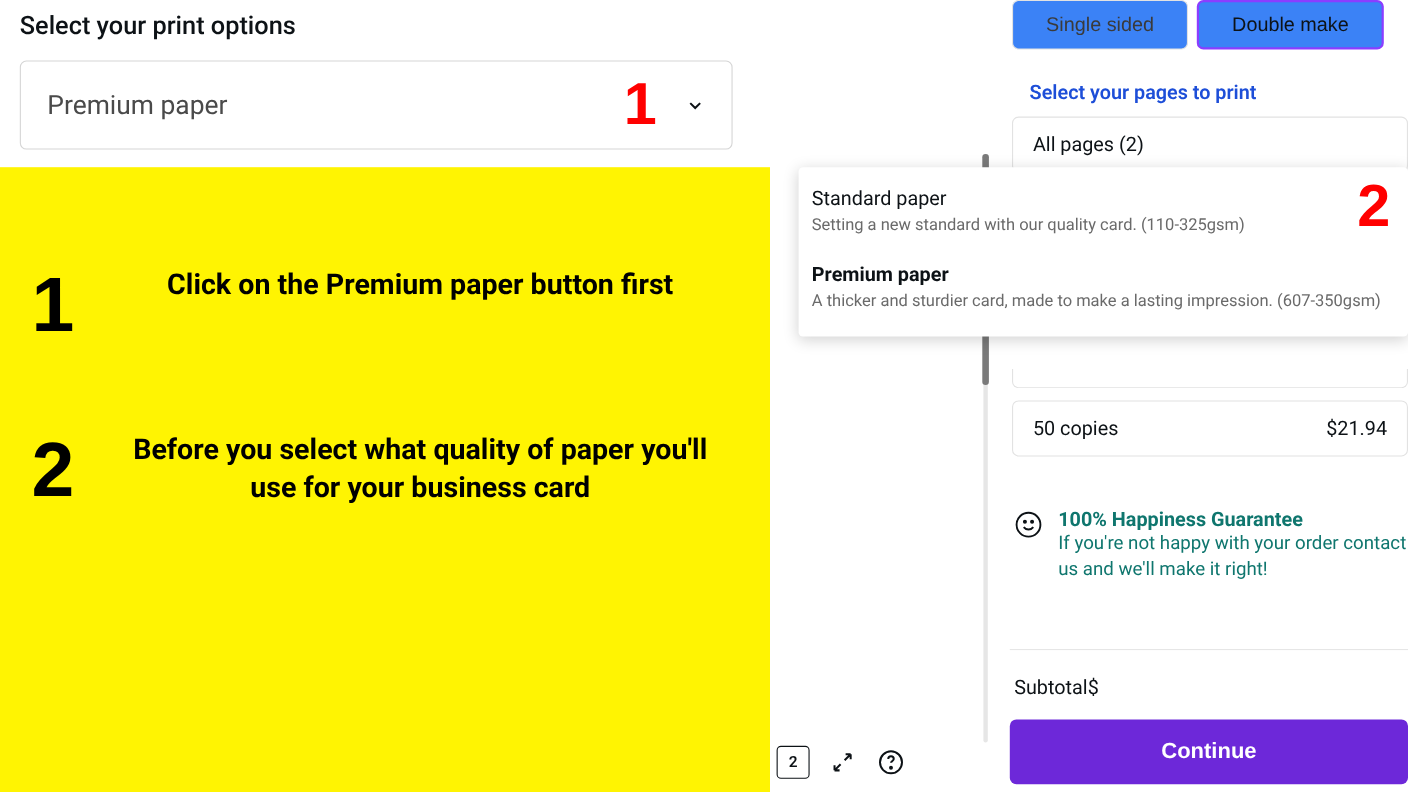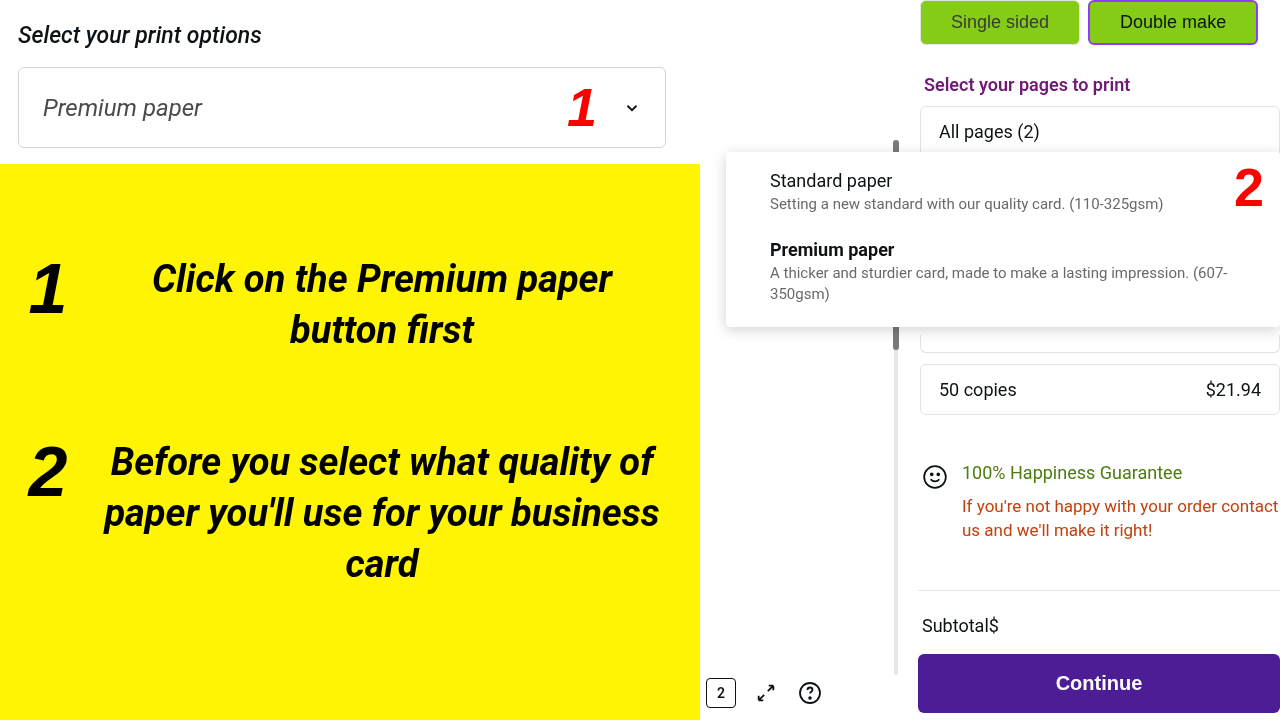--- a/index.html
+++ b/index.html
@@ -1,72 +1,72 @@
 <!DOCTYPE html>
 <html><head>
 <meta charset="utf-8">
 <style>
 * { box-sizing: border-box; margin: 0; padding: 0; }
 body { font-family: -apple-system, BlinkMacSystemFont, "Segoe UI", Roboto, sans-serif; width: 1280px; height: 720px; background: #fff; color: #0d1216; overflow: hidden; position: relative; }
 
-.left-panel { position: absolute; left: 0; top: 12px; width: 700px; height: 576px; font-style: italic; }
+.left-panel { position: absolute; left: 0; top: 0; width: 700px; height: 576px; }
 .right-panel { position: absolute; left: 700px; top: 0; width: 580px; height: 720px; background: #fff; }
 
 
 .top-section { padding: 10px 18px 0; }
 .select-label { font-size: 23px; font-weight: 500; color: #0d1216; margin-bottom: 18px; }
 .dropdown { border: 1px solid #d5d5d5; border-radius: 6px; padding: 18px 24px; display: flex; justify-content: space-between; align-items: center; cursor: pointer; width: 648px; }
 .dropdown-text { font-size: 24px; color: #4a4a4a; font-weight: 400; }
 .dropdown-right { display: flex; align-items: center; gap: 26px; }
 .red-marker-1 { color: #ff0000; font-size: 54px; font-weight: 900; font-family: "Arial Black", sans-serif; line-height: 0.8; }
 .chevron { width: 18px; height: 18px; }
 
 
 .yellow-box { position: absolute; left: 0; top: 152px; width: 700px; height: 568px; background: #fff402; padding: 90px 18px 0; }
 .step { display: flex; align-items: flex-start; gap: 24px; margin-bottom: 80px; }
 .step-num { font-size: 70px; font-weight: 900; font-family: "Arial Black", sans-serif; color: #000; line-height: 1; width: 60px; text-align: center; }
-.step-text { font-size: 38px; font-weight: 700; color: #000; text-align: center; flex: 1; line-height: 1.35; padding-right: 20px; }
+.step-text { font-size: 26px; font-weight: 700; color: #000; text-align: center; flex: 1; line-height: 1.35; padding-right: 20px; }
 
 
 .scroll-track { position: absolute; left: 194px; top: 140px; width: 4px; height: 535px; background: #e6e6e6; border-radius: 2px; }
 .scroll-thumb { position: absolute; left: 193px; top: 140px; width: 6px; height: 210px; background: #7a7a7a; border-radius: 3px; }
 
 .sided-row { position: absolute; left: 220px; top: 0; display: flex; }
-.sided-btn { border: 1px solid #e2e2e2; border-radius: 6px; padding: 10px 30px; font-size: 18px; color: #3a3a3a; background: #84cc16; cursor: pointer; margin-right: 8px; }
+.sided-btn { border: 1px solid #e2e2e2; border-radius: 6px; padding: 10px 30px; font-size: 18px; color: #3a3a3a; background: #3b82f6; cursor: pointer; margin-right: 8px; }
 .sided-btn.active { border: 2px solid #8b3dff; color: #0d1216; font-weight: 500; }
 
-.pages-label { position: absolute; left: 224px; top: 74px; font-size: 18px; font-weight: 600; color: #701a75; }
+.pages-label { position: absolute; left: 236px; top: 74px; font-size: 18px; font-weight: 600; color: #1d4ed8; }
 .pages-select { position: absolute; left: 220px; top: 106px; width: 360px; border: 1px solid #e2e2e2; border-radius: 6px; padding: 14px 18px; font-size: 18px; color: #0d1216; }
 
 
 .paper-popup { position: absolute; left: 26px; top: 152px; width: 554px; background: #fff; border-radius: 4px; box-shadow: 0 3px 14px rgba(0,0,0,0.18); z-index: 10; padding: 8px 0; }
-.paper-option { padding: 10px 12px 14px; cursor: pointer; margin-left: 32px; }
+.paper-option { padding: 10px 12px 14px; cursor: pointer; }
 .paper-title { font-size: 18px; color: #0d1216; margin-bottom: 3px; }
 .paper-title.bold { font-weight: 700; }
 .paper-desc { font-size: 15px; color: #6a6a6a; line-height: 1.4; }
 .red-marker-2 { position: absolute; right: 16px; top: 14px; color: #ff0000; font-size: 54px; font-weight: 900; font-family: "Arial Black", sans-serif; line-height: 0.8; }
 
 
 .copies-row { position: absolute; left: 220px; top: 364px; width: 360px; border: 1px solid #e2e2e2; border-radius: 6px; padding: 14px 18px; display: flex; justify-content: space-between; font-size: 18px; color: #0d1216; gap: 20px; }
 
 
 .guarantee { position: absolute; left: 222px; top: 462px; display: flex; gap: 14px; }
 .smile-icon { width: 26px; height: 26px; flex-shrink: 0; margin-top: 2px; }
 .guarantee-text { }
-.guarantee-title { font-size: 18px; font-weight: 400; color: #4d7c0f; margin-bottom: 12px; }
-.guarantee-desc { font-size: 17px; color: #c2410c; line-height: 1.4; }
+.guarantee-title { font-size: 18px; font-weight: 700; color: #0f766e; margin-bottom: 0; }
+.guarantee-desc { font-size: 17px; color: #0f766e; line-height: 1.4; }
 
 
 .divider { position: absolute; left: 218px; top: 590px; width: 362px; height: 1px; background: #e6e6e6; }
 
 
 .subtotal-row { position: absolute; left: 222px; top: 615px; width: 358px; display: flex; font-size: 18px; color: #0d1216; }
 
 
-.continue-btn { position: absolute; left: 218px; top: 654px; width: 362px; background: #4c1d95; color: #fff; font-size: 20px; font-weight: 700; border: none; border-radius: 6px; padding: 18px 0; cursor: pointer; text-align: center; }
+.continue-btn { position: absolute; left: 218px; top: 654px; width: 362px; background: #6d28d9; color: #fff; font-size: 20px; font-weight: 700; border: none; border-radius: 6px; padding: 18px 0; cursor: pointer; text-align: center; }
 
 
 .bottom-tools { position: absolute; left: 6px; top: 678px; display: flex; gap: 16px; align-items: center; }
 .tool-box { width: 30px; height: 30px; border: 1.5px solid #0d1216; border-radius: 4px; display: flex; align-items: center; justify-content: center; font-size: 14px; font-weight: 600; }
 .tool-icon { width: 28px; height: 28px; display: flex; align-items: center; justify-content: center; }
 
 
 .partial-box { position: absolute; left: 220px; top: 335px; width: 360px; height: 18px; border-left: 1px solid #e2e2e2; border-right: 1px solid #e2e2e2; border-bottom: 1px solid #e2e2e2; border-radius: 0 0 6px 6px; }
 
 </style>

